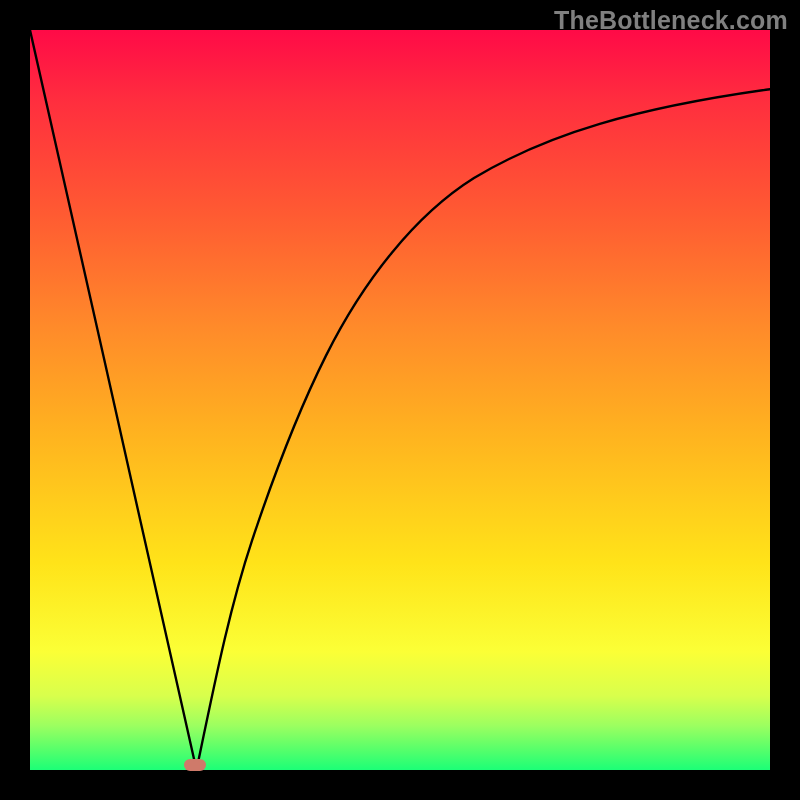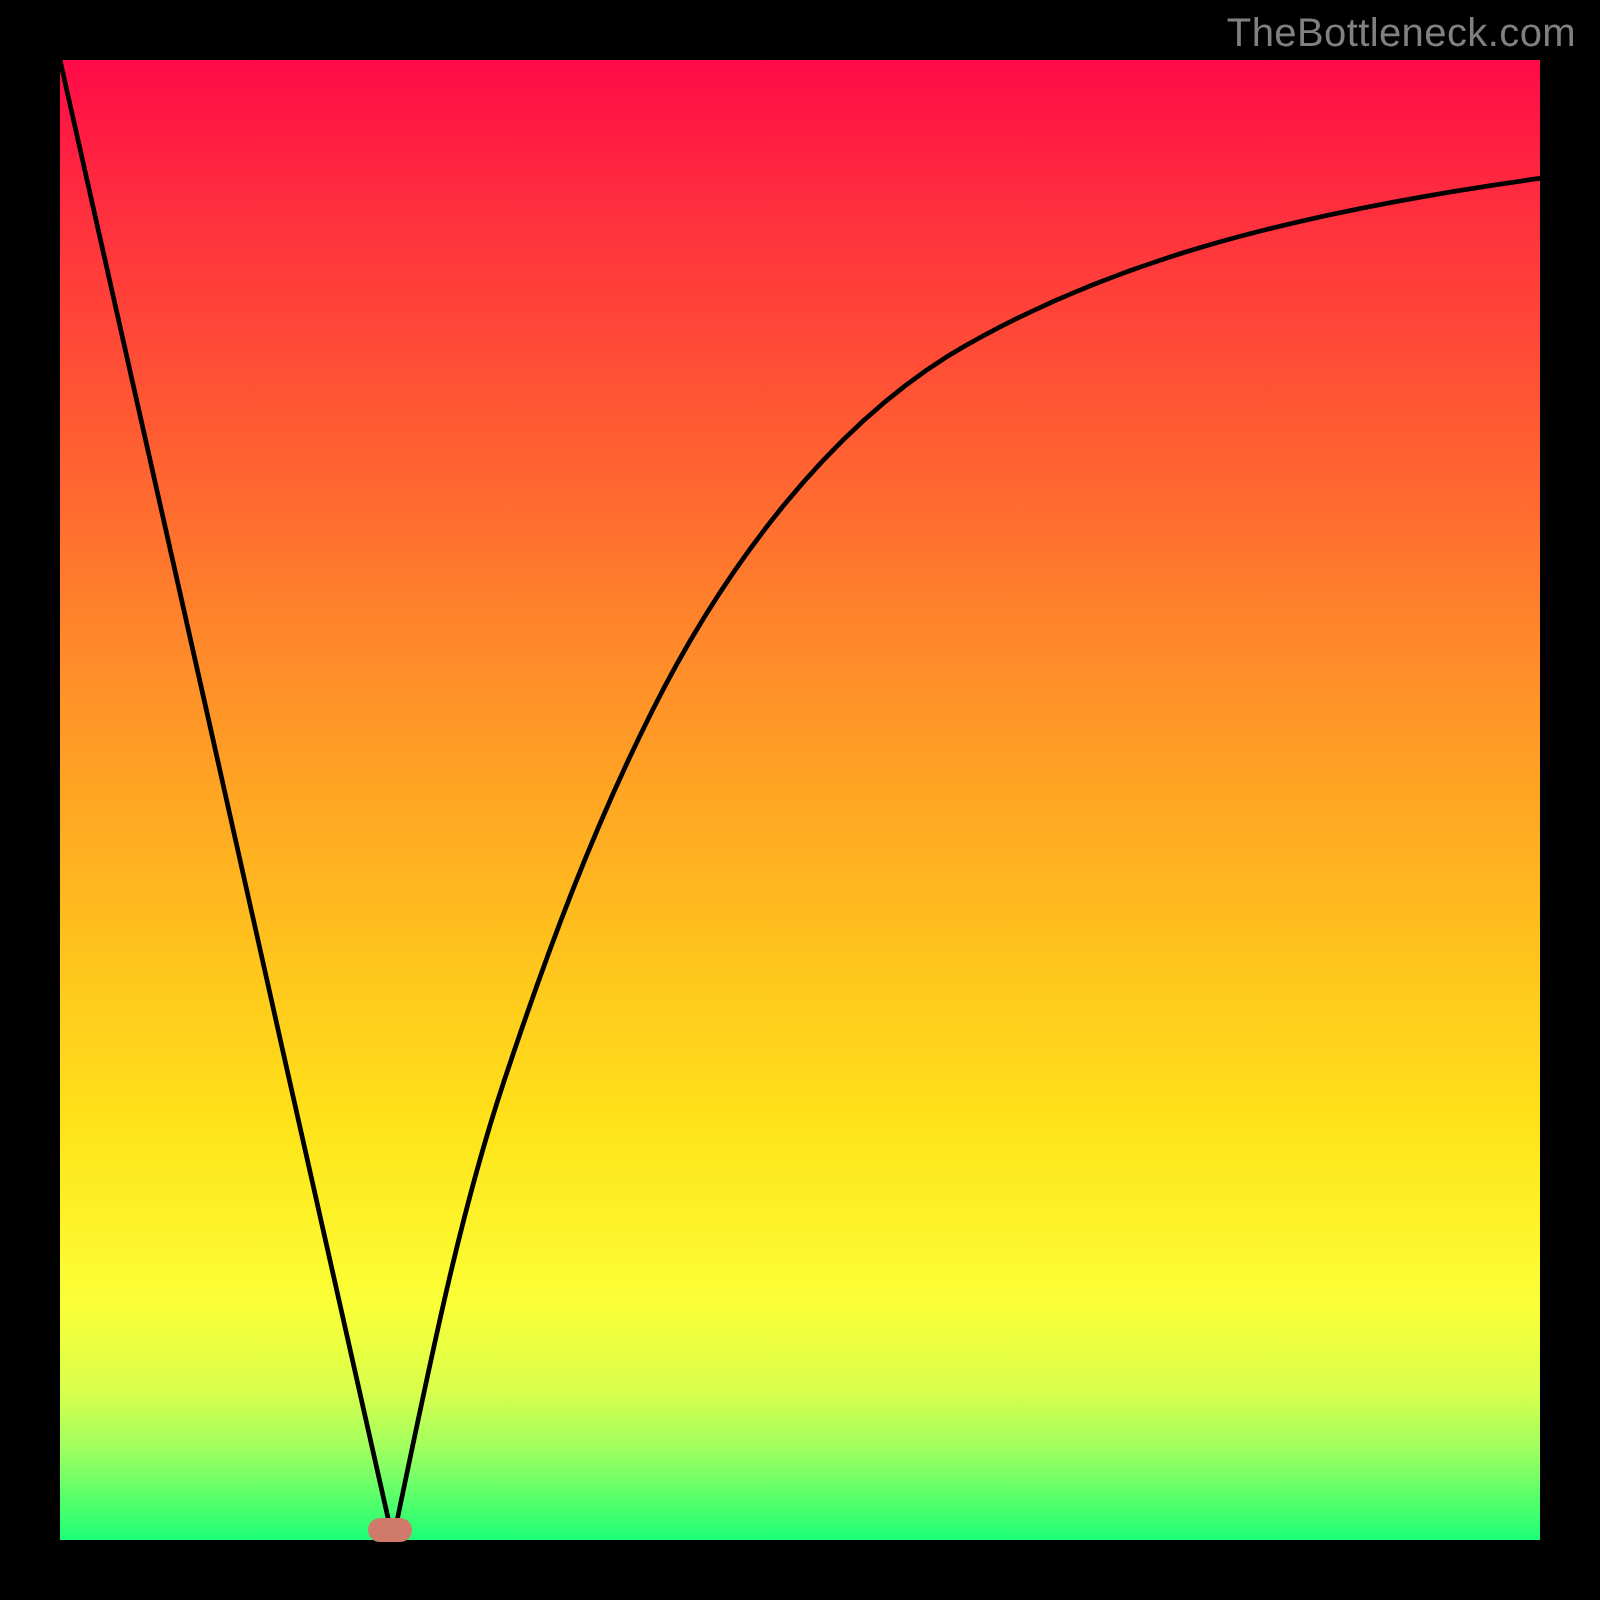--- a/index.html
+++ b/index.html
@@ -39,23 +39,23 @@
       #9cff60 94%,
       #5cff6a 97%,
       #1cff77 100%
     );
   }
   .watermark {
     position: absolute;
     top: 6px;
     right: 12px;
     color: #808080;
-    font-size: 20px;
+    font-size: 25px;
     letter-spacing: 0.2px;
-    font-weight: 400;
+    font-weight: 700;
   }
   .marker {
     position: absolute;
     width: 22px;
     height: 12px;
     border-radius: 6px / 6px;
     background: #cf7a6a;
   }
   svg.curve {
     position: absolute;

